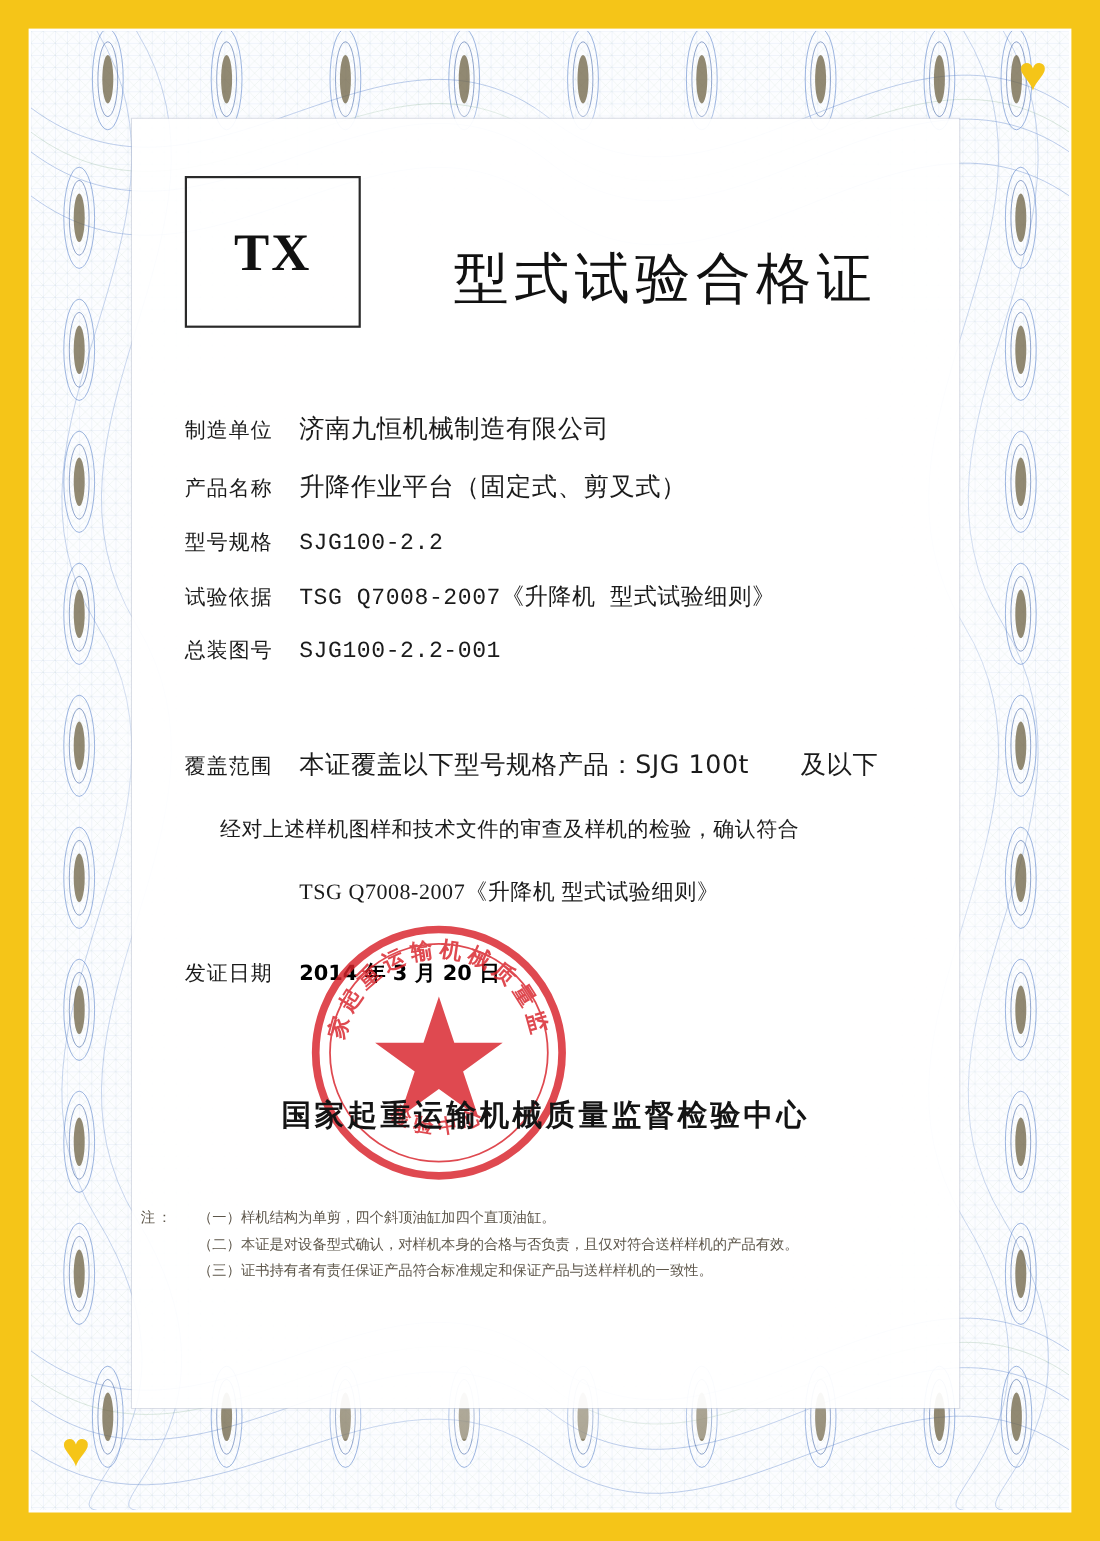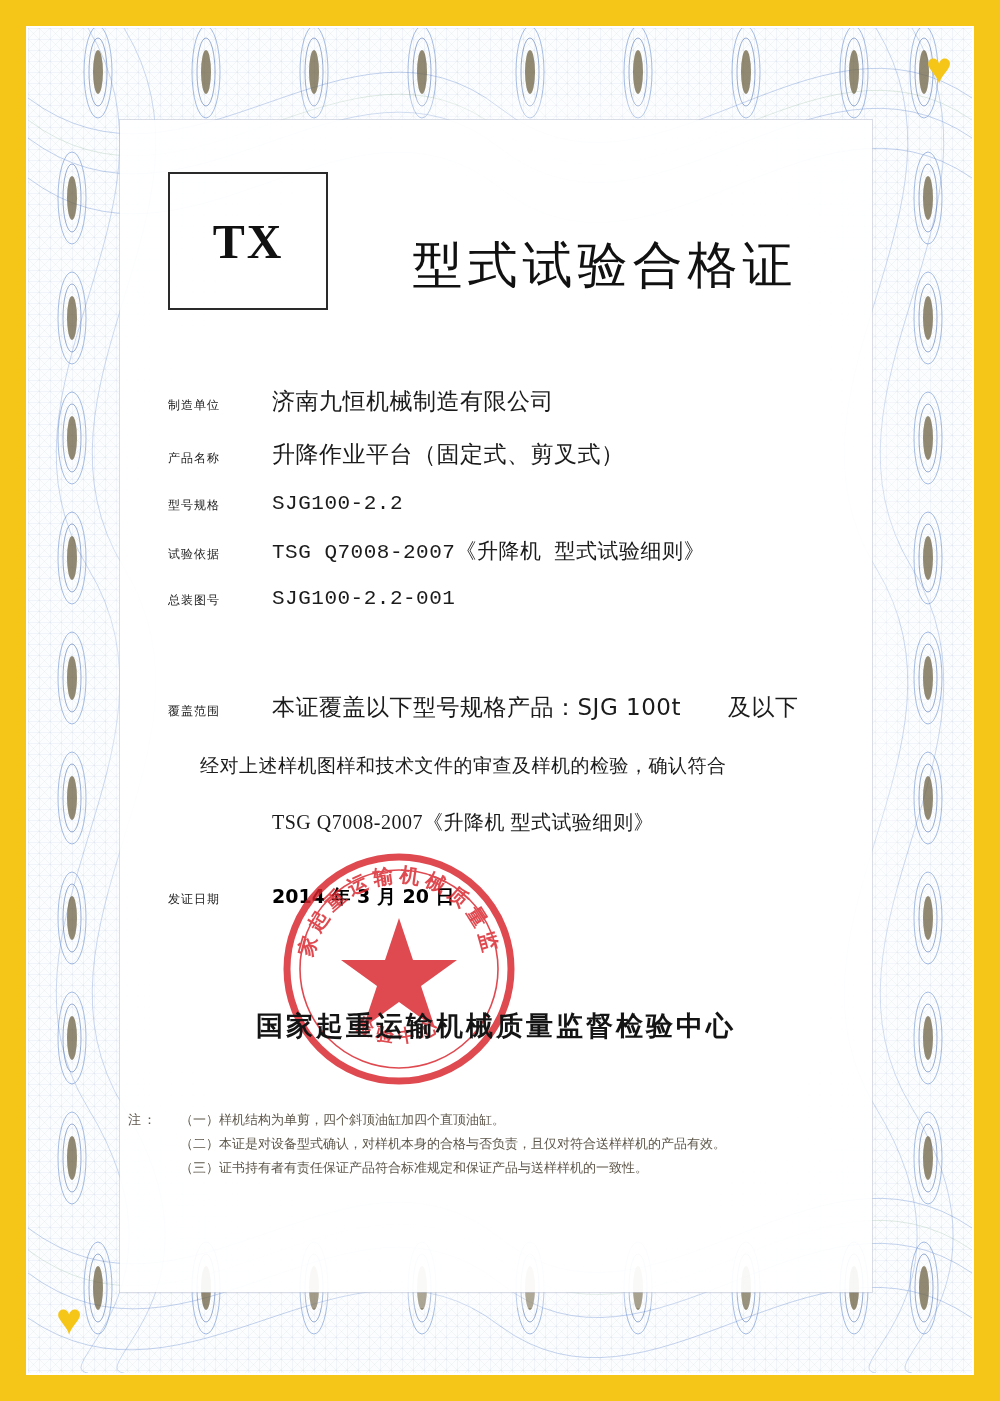--- a/index.html
+++ b/index.html
@@ -53,21 +53,21 @@
     height: 1345px;
     overflow: hidden;
     background: #fdfdff;
   }
   .cert-bg svg { display: block; }
 
   
   .cert-card {
     position: absolute;
     left: 120px;
-    top: 120px;
+    top: 108px;
     width: 752px;
     height: 1172px;
     background: rgba(255,255,255,0.93);
     box-shadow: 0 0 0 1px rgba(190,195,210,0.55);
   }
 
   
   .tx-box {
     position: absolute;
     left: 48px;
@@ -131,21 +131,21 @@
   }
   .field-row {
     display: flex;
     align-items: baseline;
     margin-bottom: 22px;
   }
   .field-label {
     width: 104px;
     flex: 0 0 104px;
     font-family: "DejaVu Sans", sans-serif;
-    font-size: 12px;
+    font-size: 19px;
     letter-spacing: 1px;
     color: #1b1b1b;
   }
   .field-value {
     font-family: "DejaVu Sans", sans-serif;
     font-size: 23px;
     color: #1b1b1b;
     letter-spacing: 0.5px;
   }
   .field-value.serif {

